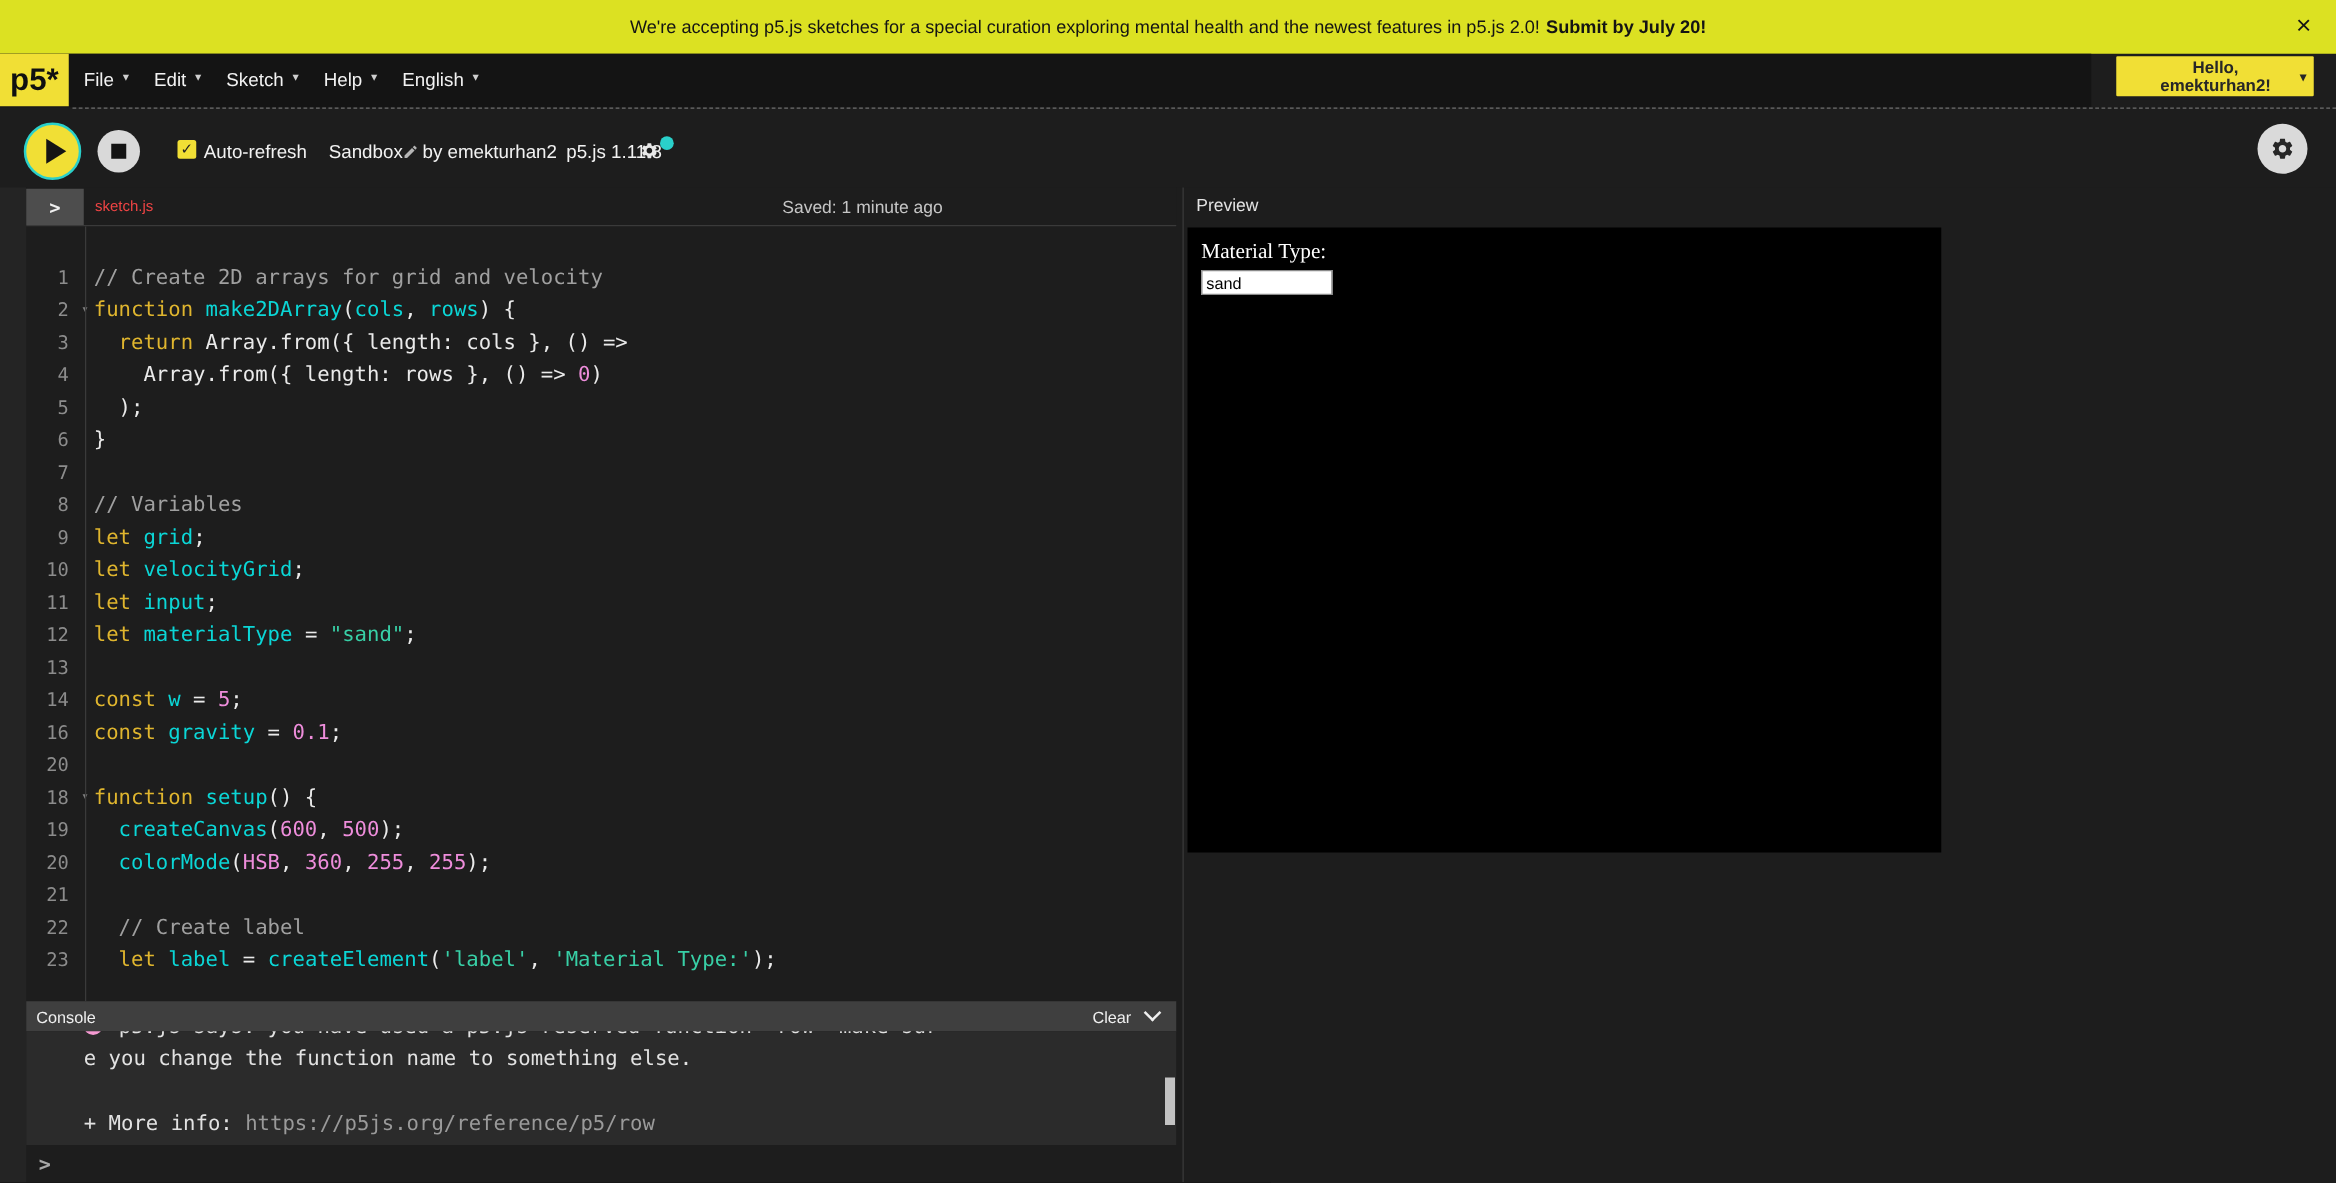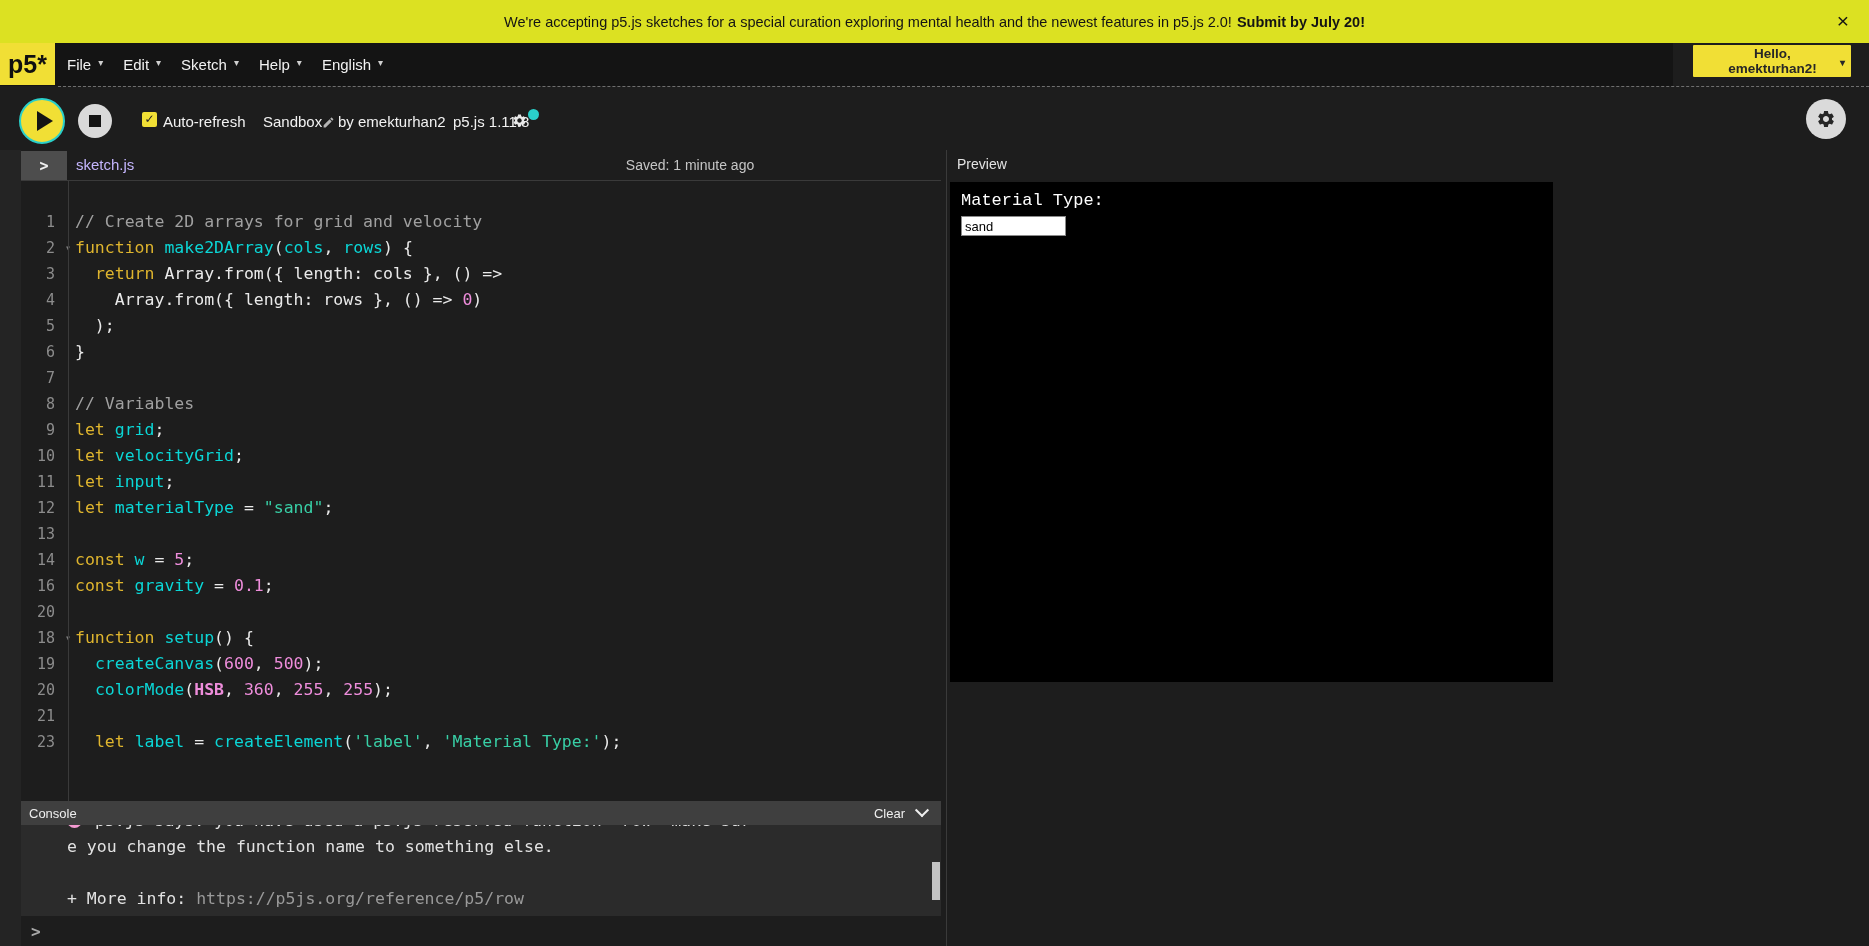--- a/index.html
+++ b/index.html
@@ -49,36 +49,36 @@
         background:var(--accent-teal,#2ad0ca);}
   .settings-btn{position:absolute;left:1806px;top:13px;width:40px;height:40px;border-radius:50%;background:#dadada;
         border:0;cursor:pointer;display:flex;align-items:center;justify-content:center;color:#262626;padding:0;}
 
   
   .left-strip{left:0;top:150px;width:21px;height:796px;background:#242424;}
   .tabbar{left:21px;top:150px;width:920px;height:31px;background:var(--page-bg,#1d1d1d);
         border-bottom:1px solid #3a3a3a;box-sizing:border-box;}
   .expand-btn{position:absolute;left:0;top:1px;width:46px;height:29px;background:#4d4d4d;border:0;cursor:pointer;
         color:#f0f0f0;font-family:"DejaVu Sans Mono",monospace;font-weight:bold;font-size:15px;padding:0;}
-  .tab-label{position:absolute;left:55px;top:0;height:30px;line-height:30px;color:#c4b5fd;font-size:15px;cursor:pointer;}
+  .tab-label{position:absolute;left:55px;top:0;height:30px;line-height:30px;color:#ef4444;font-size:12px;cursor:pointer;}
   .saved{position:absolute;left:669px;top:0;height:30px;line-height:30px;transform:translateX(-50%);
         color:#c6c6c6;font-size:14px;white-space:nowrap;}
 
   .code-area{left:21px;top:181px;width:920px;height:620px;overflow:hidden;
         font-family:"DejaVu Sans Mono",monospace;font-size:16.5px;}
   .gutter-sep{position:absolute;left:47px;top:0;bottom:0;width:1px;background:#3a3a3a;}
   .code-lines{padding-top:28px;}
   .cl{display:flex;height:26px;line-height:26px;white-space:pre;}
   .ln{flex:0 0 40px;text-align:right;padding-right:6px;box-sizing:border-box;color:var(--gutter,#8c8c8c);font-size:15px;}
   .fold{flex:0 0 14px;text-align:center;color:#7d7d7d;font-size:10px;}
   .ct{flex:1;}
   .tk-k{color:var(--syntax-keyword,#dfb52e);}
   .tk-f{color:var(--syntax-ident,#0bd6d6);}
   .tk-n{color:var(--syntax-number,#ee8ddb);}
-  .tk-nb{color:var(--syntax-number,#ee8ddb);font-weight:bold;margin-top:43px;}
+  .tk-nb{color:var(--syntax-number,#ee8ddb);font-weight:normal;margin-top:43px;}
   .tk-s{color:var(--syntax-string,#38cfa6);}
   .tk-c{color:var(--syntax-comment,#a0a0a0);}
   .tk-p{color:var(--syntax-plain,#eaeaea);}
 
   
   .console-header{left:21px;top:801px;width:920px;height:24px;background:var(--console-header-bg,#3f3f3f);
         display:flex;align-items:center;color:#efefef;font-size:13px;}
   .console-title{margin-left:8px;}
   .console-clear{margin-left:auto;background:transparent;border:0;color:#efefef;font-size:13px;cursor:pointer;
         font-family:"Liberation Sans",sans-serif;padding:0;}
@@ -94,21 +94,21 @@
   .cscroll{position:absolute;left:911px;top:37px;width:8px;height:38px;background:#c2c2c2;cursor:pointer;}
   .prompt-row{left:21px;top:916px;width:920px;height:30px;display:flex;align-items:center;
         font-family:"DejaVu Sans Mono",monospace;}
   .prompt{color:#a8a8a8;font-size:16px;font-weight:bold;margin-left:10px;}
 
   
   .divider{left:946px;top:150px;width:1px;height:796px;background:#3a3a3a;}
   .preview-title{left:957px;top:156px;color:#e3e3e3;font-size:14px;}
   .canvas{left:950px;top:182px;width:603px;height:500px;background:#000;}
   .material-label{position:absolute;left:11px;top:9px;color:#ffffff;font-size:17px;
-        font-family:Liberation Mono, monospace;}
+        font-family:Liberation Serif, serif;}
   .material-input{position:absolute;left:11px;top:34px;width:100px;height:18px;background:#fff;
         border:1px solid #8a8a8a;font-size:13px;color:#000;padding:0 0 0 3px;
         font-family:"Liberation Sans",sans-serif;}
 </style>
 </head>
 <body>
 
 <div class="app">
 
   <div class="abs banner">
@@ -202,20 +202,21 @@
         <div class="cl"><span class="ln">11</span><span class="fold"></span><span class="ct"><span class="tk-k">let</span><span class="tk-p"> </span><span class="tk-f">input</span><span class="tk-p">;</span></span></div>
         <div class="cl"><span class="ln">12</span><span class="fold"></span><span class="ct"><span class="tk-k">let</span><span class="tk-p"> </span><span class="tk-f">materialType</span><span class="tk-p"> = </span><span class="tk-s">"sand"</span><span class="tk-p">;</span></span></div>
         <div class="cl"><span class="ln">13</span><span class="fold"></span><span class="ct"></span></div>
         <div class="cl"><span class="ln">14</span><span class="fold"></span><span class="ct"><span class="tk-k">const</span><span class="tk-p"> </span><span class="tk-f">w</span><span class="tk-p"> = </span><span class="tk-n">5</span><span class="tk-p">;</span></span></div>
         <div class="cl"><span class="ln">16</span><span class="fold"></span><span class="ct"><span class="tk-k">const</span><span class="tk-p"> </span><span class="tk-f">gravity</span><span class="tk-p"> = </span><span class="tk-n">0.1</span><span class="tk-p">;</span></span></div>
         <div class="cl"><span class="ln">20</span><span class="fold"></span><span class="ct"></span></div>
         <div class="cl"><span class="ln">18</span><span class="fold">▾</span><span class="ct"><span class="tk-k">function</span><span class="tk-p"> </span><span class="tk-f">setup</span><span class="tk-p">() {</span></span></div>
         <div class="cl"><span class="ln">19</span><span class="fold"></span><span class="ct"><span class="tk-p">  </span><span class="tk-f">createCanvas</span><span class="tk-p">(</span><span class="tk-n">600</span><span class="tk-p">, </span><span class="tk-n">500</span><span class="tk-p">);</span></span></div>
         <div class="cl"><span class="ln">20</span><span class="fold"></span><span class="ct"><span class="tk-p">  </span><span class="tk-f">colorMode</span><span class="tk-p">(</span><span class="tk-nb">HSB</span><span class="tk-p">, </span><span class="tk-n">360</span><span class="tk-p">, </span><span class="tk-n">255</span><span class="tk-p">, </span><span class="tk-n">255</span><span class="tk-p">);</span></span></div>
         <div class="cl"><span class="ln">21</span><span class="fold"></span><span class="ct"></span></div>
+        <div class="cl"><span class="ln">22</span><span class="fold"></span><span class="ct"><span class="tk-c">  // Create label</span></span></div>
         <div class="cl"><span class="ln">23</span><span class="fold"></span><span class="ct"><span class="tk-p">  </span><span class="tk-k">let</span><span class="tk-p"> </span><span class="tk-f">label</span><span class="tk-p"> = </span><span class="tk-f">createElement</span><span class="tk-p">(</span><span class="tk-s">'label'</span><span class="tk-p">, </span><span class="tk-s">'Material Type:'</span><span class="tk-p">);</span></span></div>
       </div>
   </div>
 
   <div class="abs console-header">
     <span class="console-title">Console</span>
     <button class="console-clear">Clear</button>
     <span class="console-chev"></span>
   </div>
   <div class="abs console-body">

